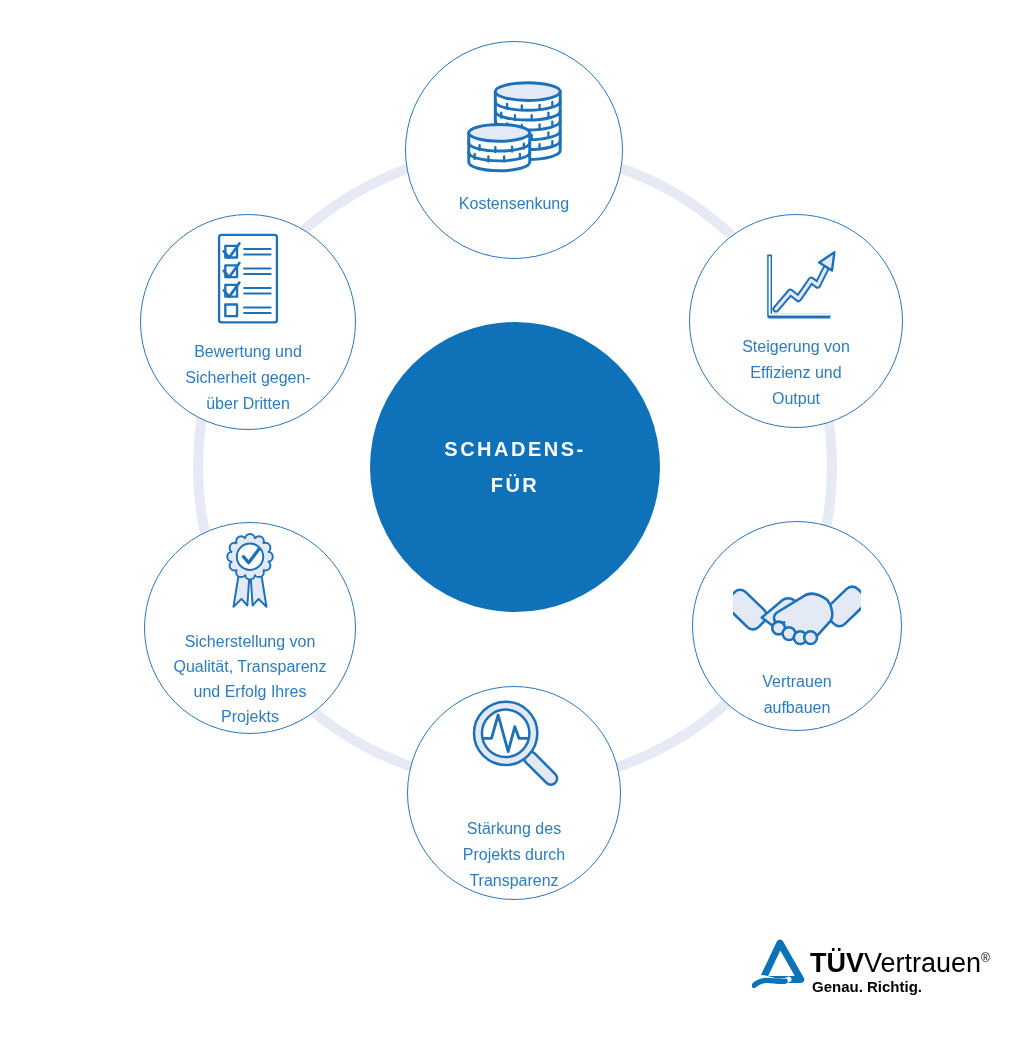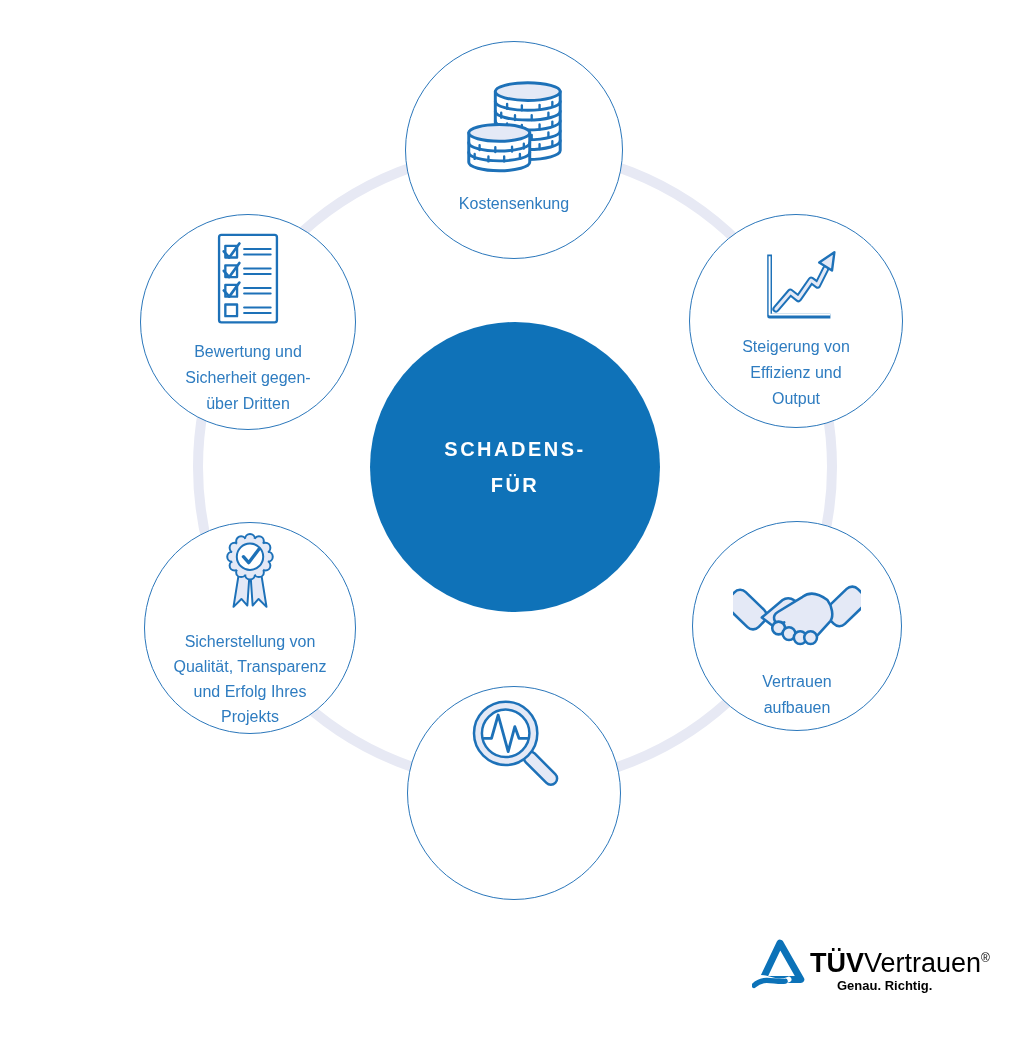--- a/index.html
+++ b/index.html
@@ -52,21 +52,21 @@
   }
   .logo{position:absolute;left:752px;top:934px;width:250px;height:76px;z-index:1;}
   .logo-mark{position:absolute;left:0;top:3px;}
   .brand{
     position:absolute;left:58px;top:14px;color:var(--ink);font-size:27px;white-space:nowrap;
   }
   .brand .b{font-weight:bold;}
   .brand sup{font-size:12px;vertical-align:super;}
   .tagline{
     position:absolute;left:60px;top:44px;color:var(--ink);
-    font-size:13px;font-weight:bold;white-space:nowrap;margin-left:25px;
+    font-size:15px;font-weight:bold;white-space:nowrap;
   }
   .if{fill:var(--icon-fill);}
   .iw{fill:#ffffff;}
   .nf{fill:none;}
 </style>
 </head>
 <body>
 
 <div class="canvas">
 
@@ -128,20 +128,25 @@
 
   <div class="node n-bottom">
     <svg class="icon" width="100" height="118" viewBox="0 0 120 132">
       <g stroke="currentColor" stroke-width="3" stroke-linecap="round" stroke-linejoin="round">
         <rect class="if" x="69.5" y="69" width="15" height="50" rx="7.5" transform="rotate(-45 77 73)"></rect>
         <circle class="if" cx="50" cy="46" r="38"></circle>
         <circle class="iw" cx="50" cy="46" r="28.5"></circle>
         <path class="nf" stroke-width="3.4" d="M24 52 H33 L41 24 L53 68 L61 38 L66 52 H76"></path>
       </g>
     </svg>
+    <div class="label">
+      <span>Stärkung des</span>
+      <span>Projekts durch</span>
+      <span>Transparenz</span>
+    </div>
   </div>
 
   <div class="node n-bl">
     <svg class="icon" width="66" height="95" viewBox="0 0 100 140">
       <g stroke="currentColor" stroke-width="3" stroke-linecap="round" stroke-linejoin="round">
         <path class="if" d="M33 66 L25 116 L37 104 L46 114 L49 70 Z"></path>
         <path class="if" d="M67 66 L75 116 L63 104 L54 114 L51 70 Z"></path>
         <g class="if">
           <circle cx="77" cy="40" r="7.5"></circle>
             <circle cx="73.4" cy="53.5" r="7.5"></circle>

